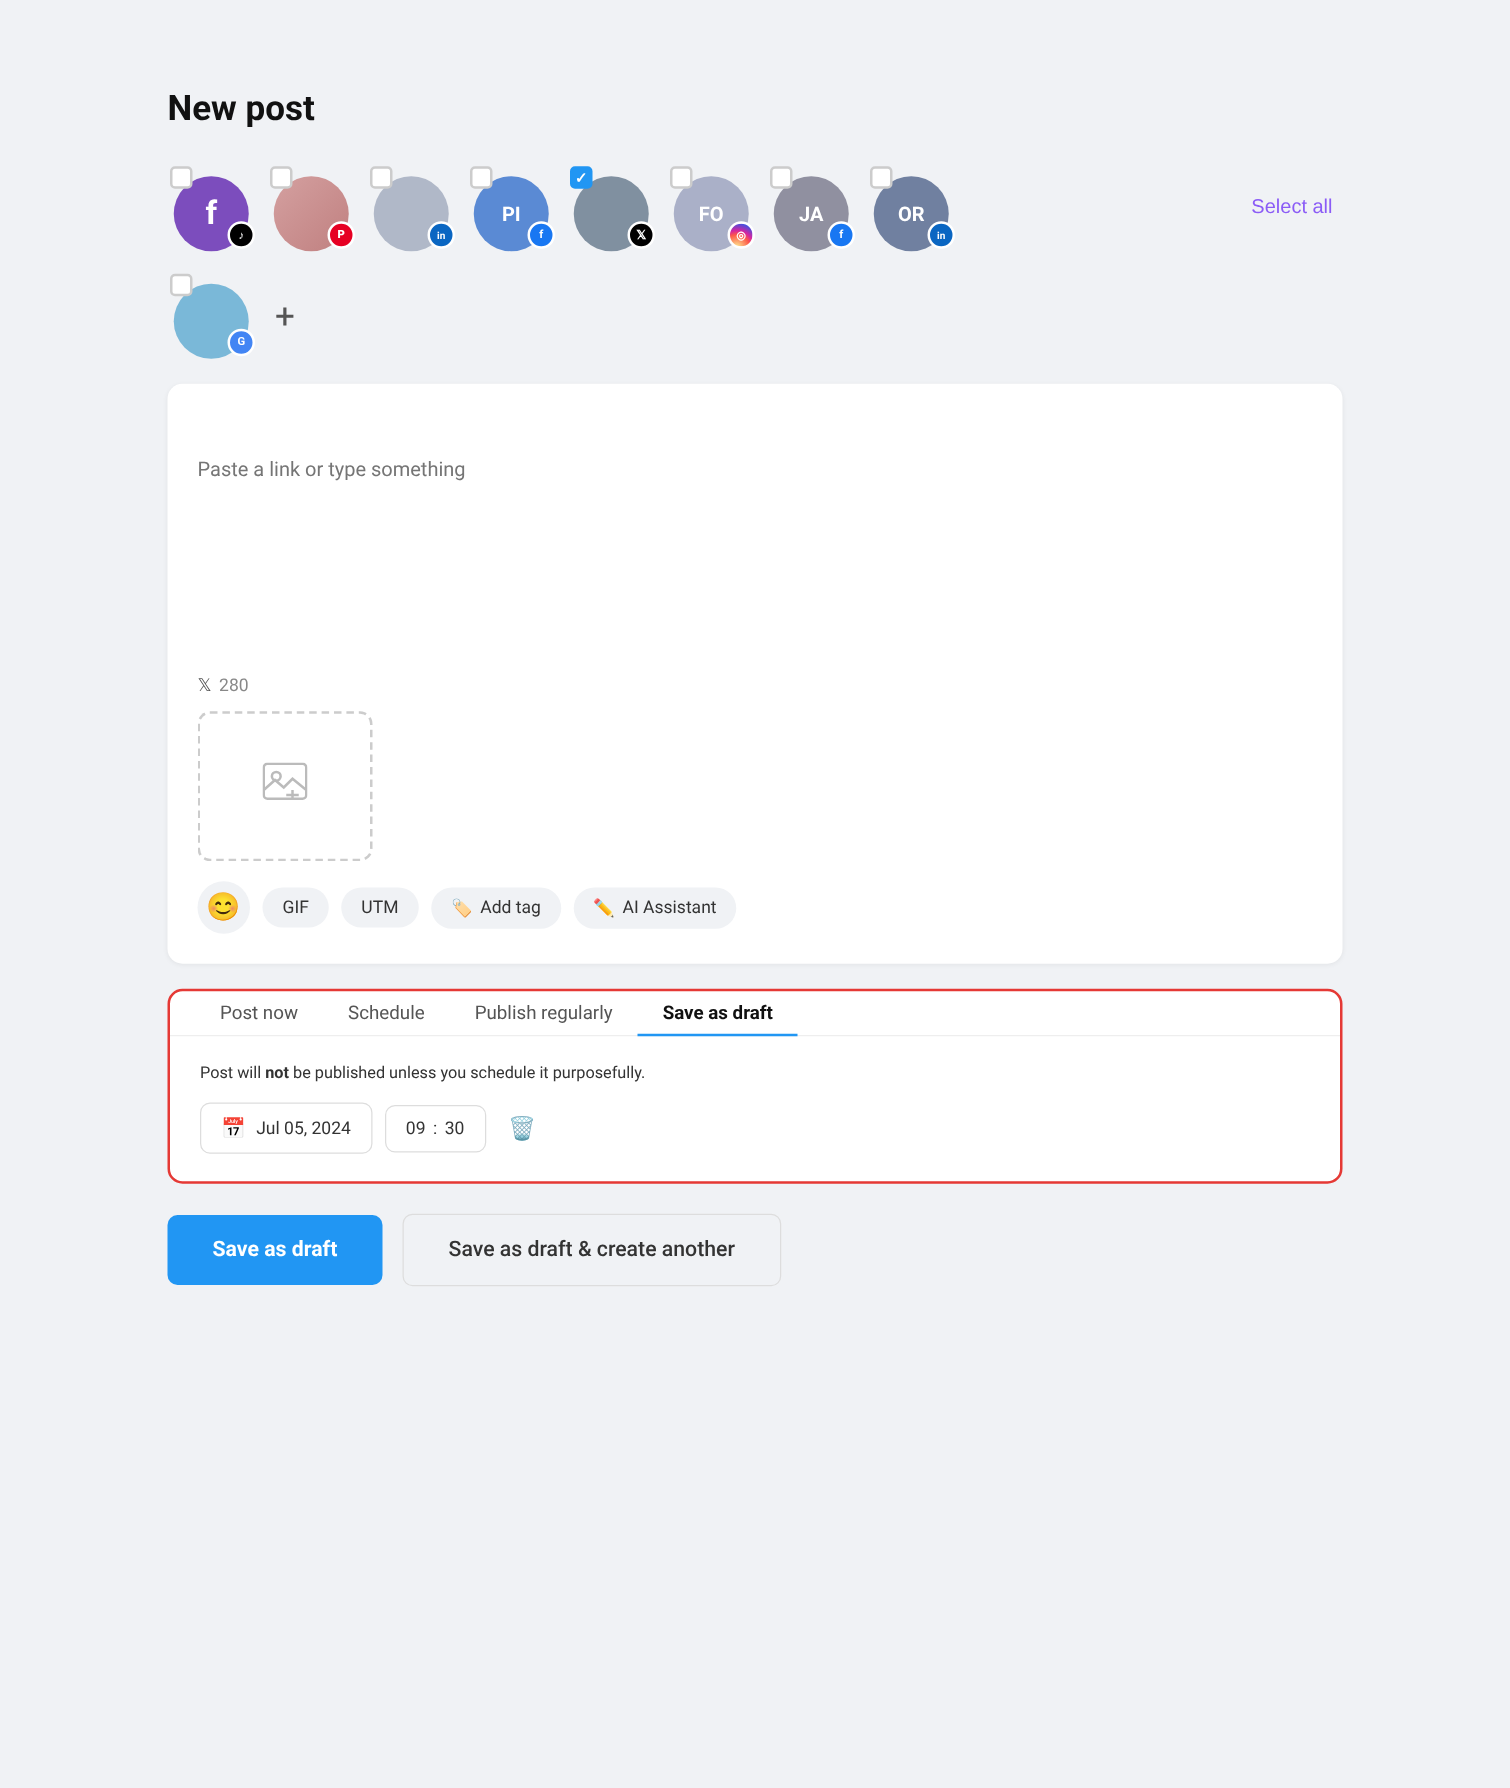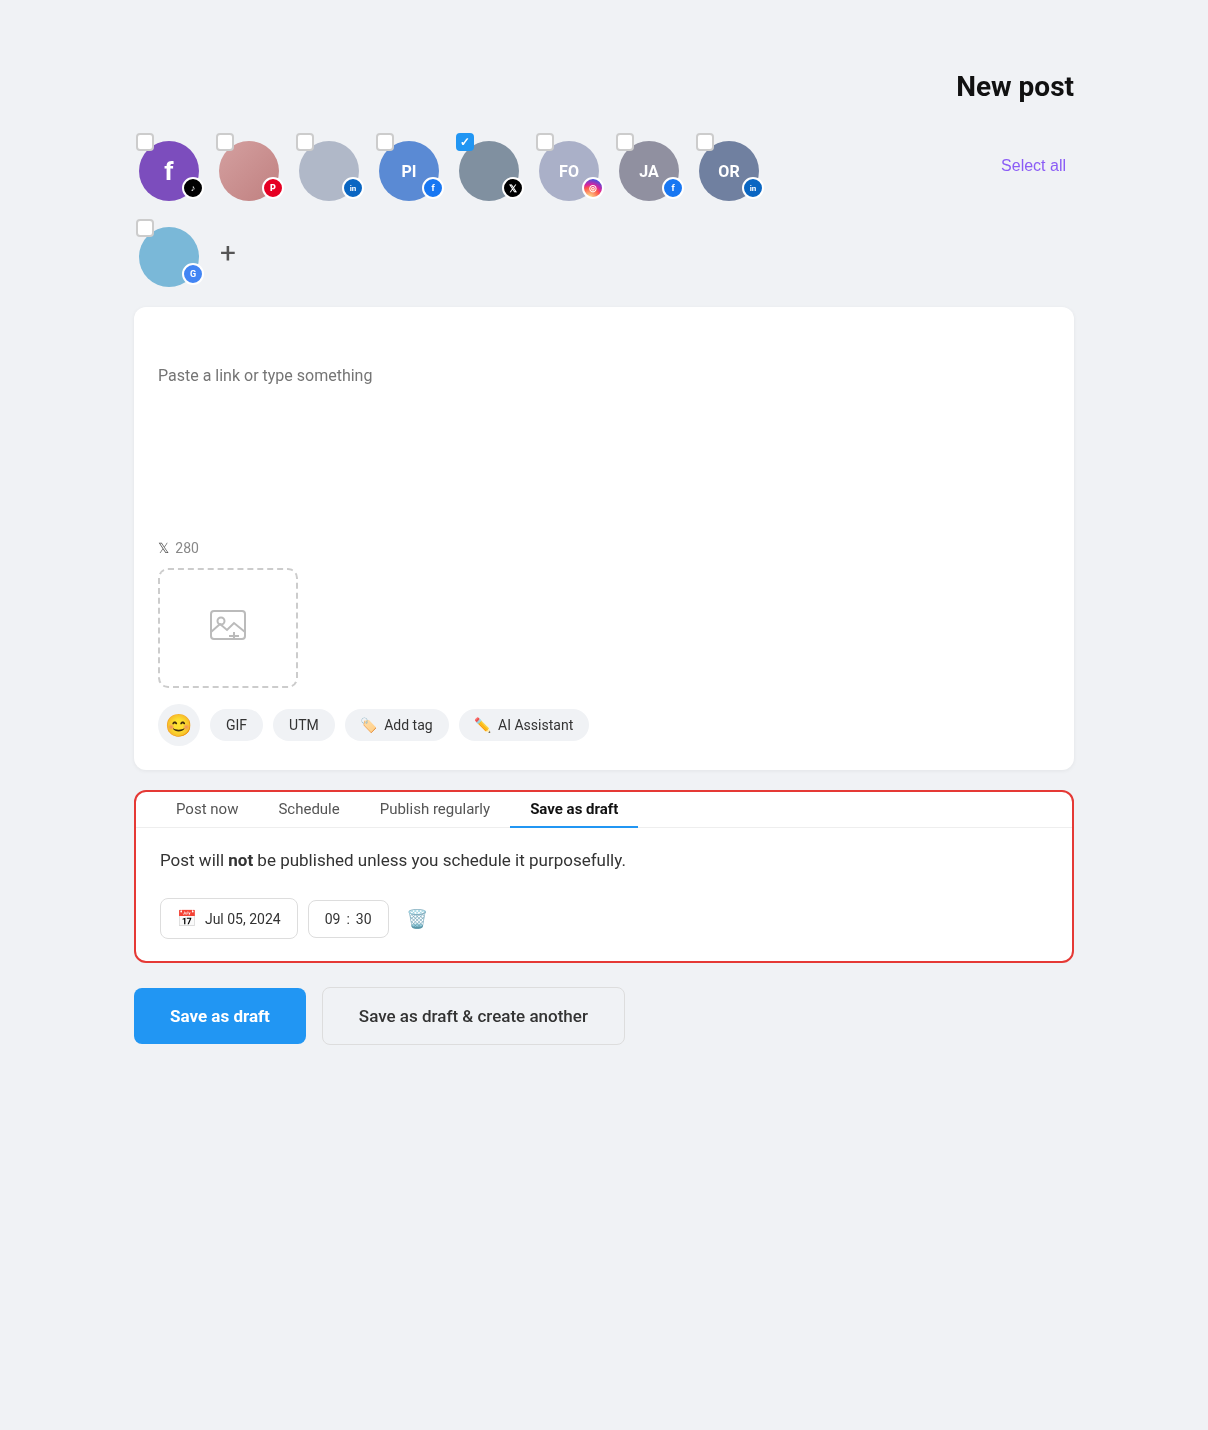--- a/index.html
+++ b/index.html
@@ -16,21 +16,20 @@
     .container {
       background: #f0f2f5;
       width: 1000px;
       padding: 30px 30px;
     }
     .page-title {
       font-size: 28px;
       font-weight: 700;
       color: #111;
       margin-bottom: 28px;
-      text-align: right;
     }
     
     .accounts-row {
       display: flex;
       align-items: center;
       flex-wrap: wrap;
       gap: 10px;
       margin-bottom: 16px;
     }
     .account-item {
@@ -210,23 +209,23 @@
     }
     .publish-tab.active {
       color: #111;
       font-weight: 700;
       border-bottom: 2px solid #2196f3;
     }
     .publish-content {
       padding: 22px 24px;
     }
     .publish-note {
-      font-size: 17px;
+      font-size: 13px;
       color: #333;
-      margin-bottom: 28px;
+      margin-bottom: 16px;
     }
     .publish-note strong {
       font-weight: 700;
     }
     .date-time-row {
       display: flex;
       align-items: center;
       gap: 10px;
     }
     .date-field {

